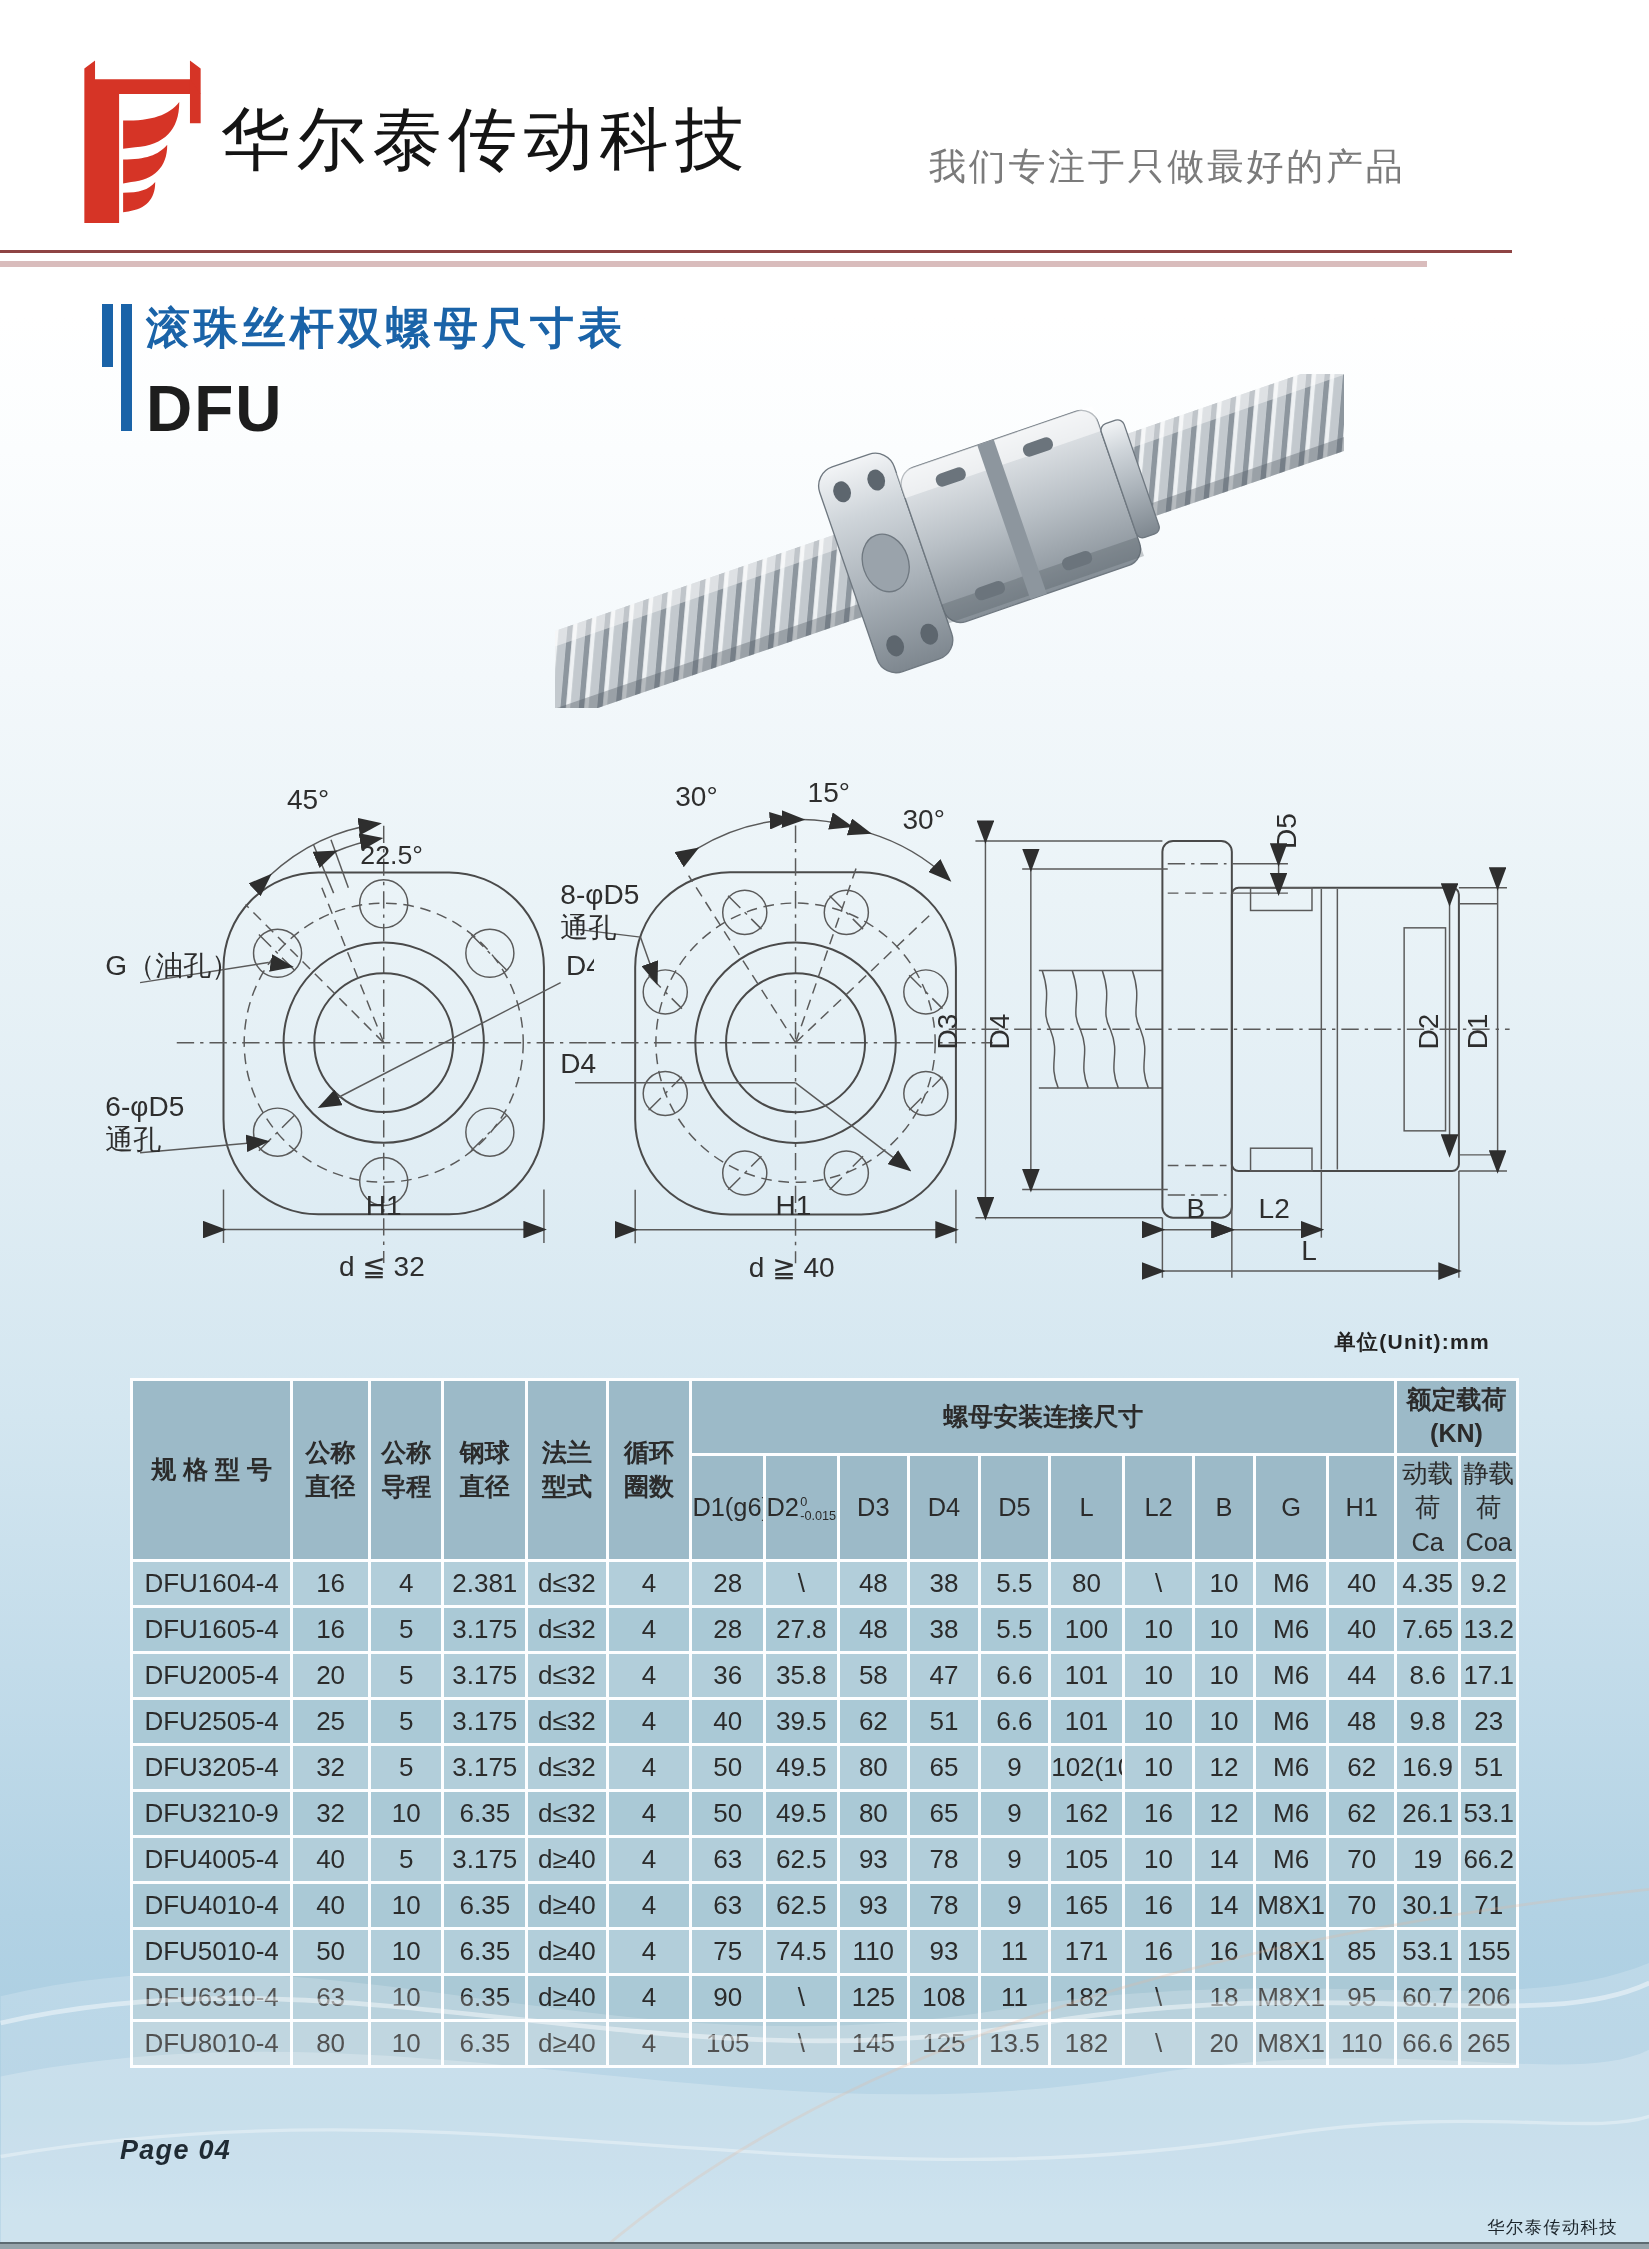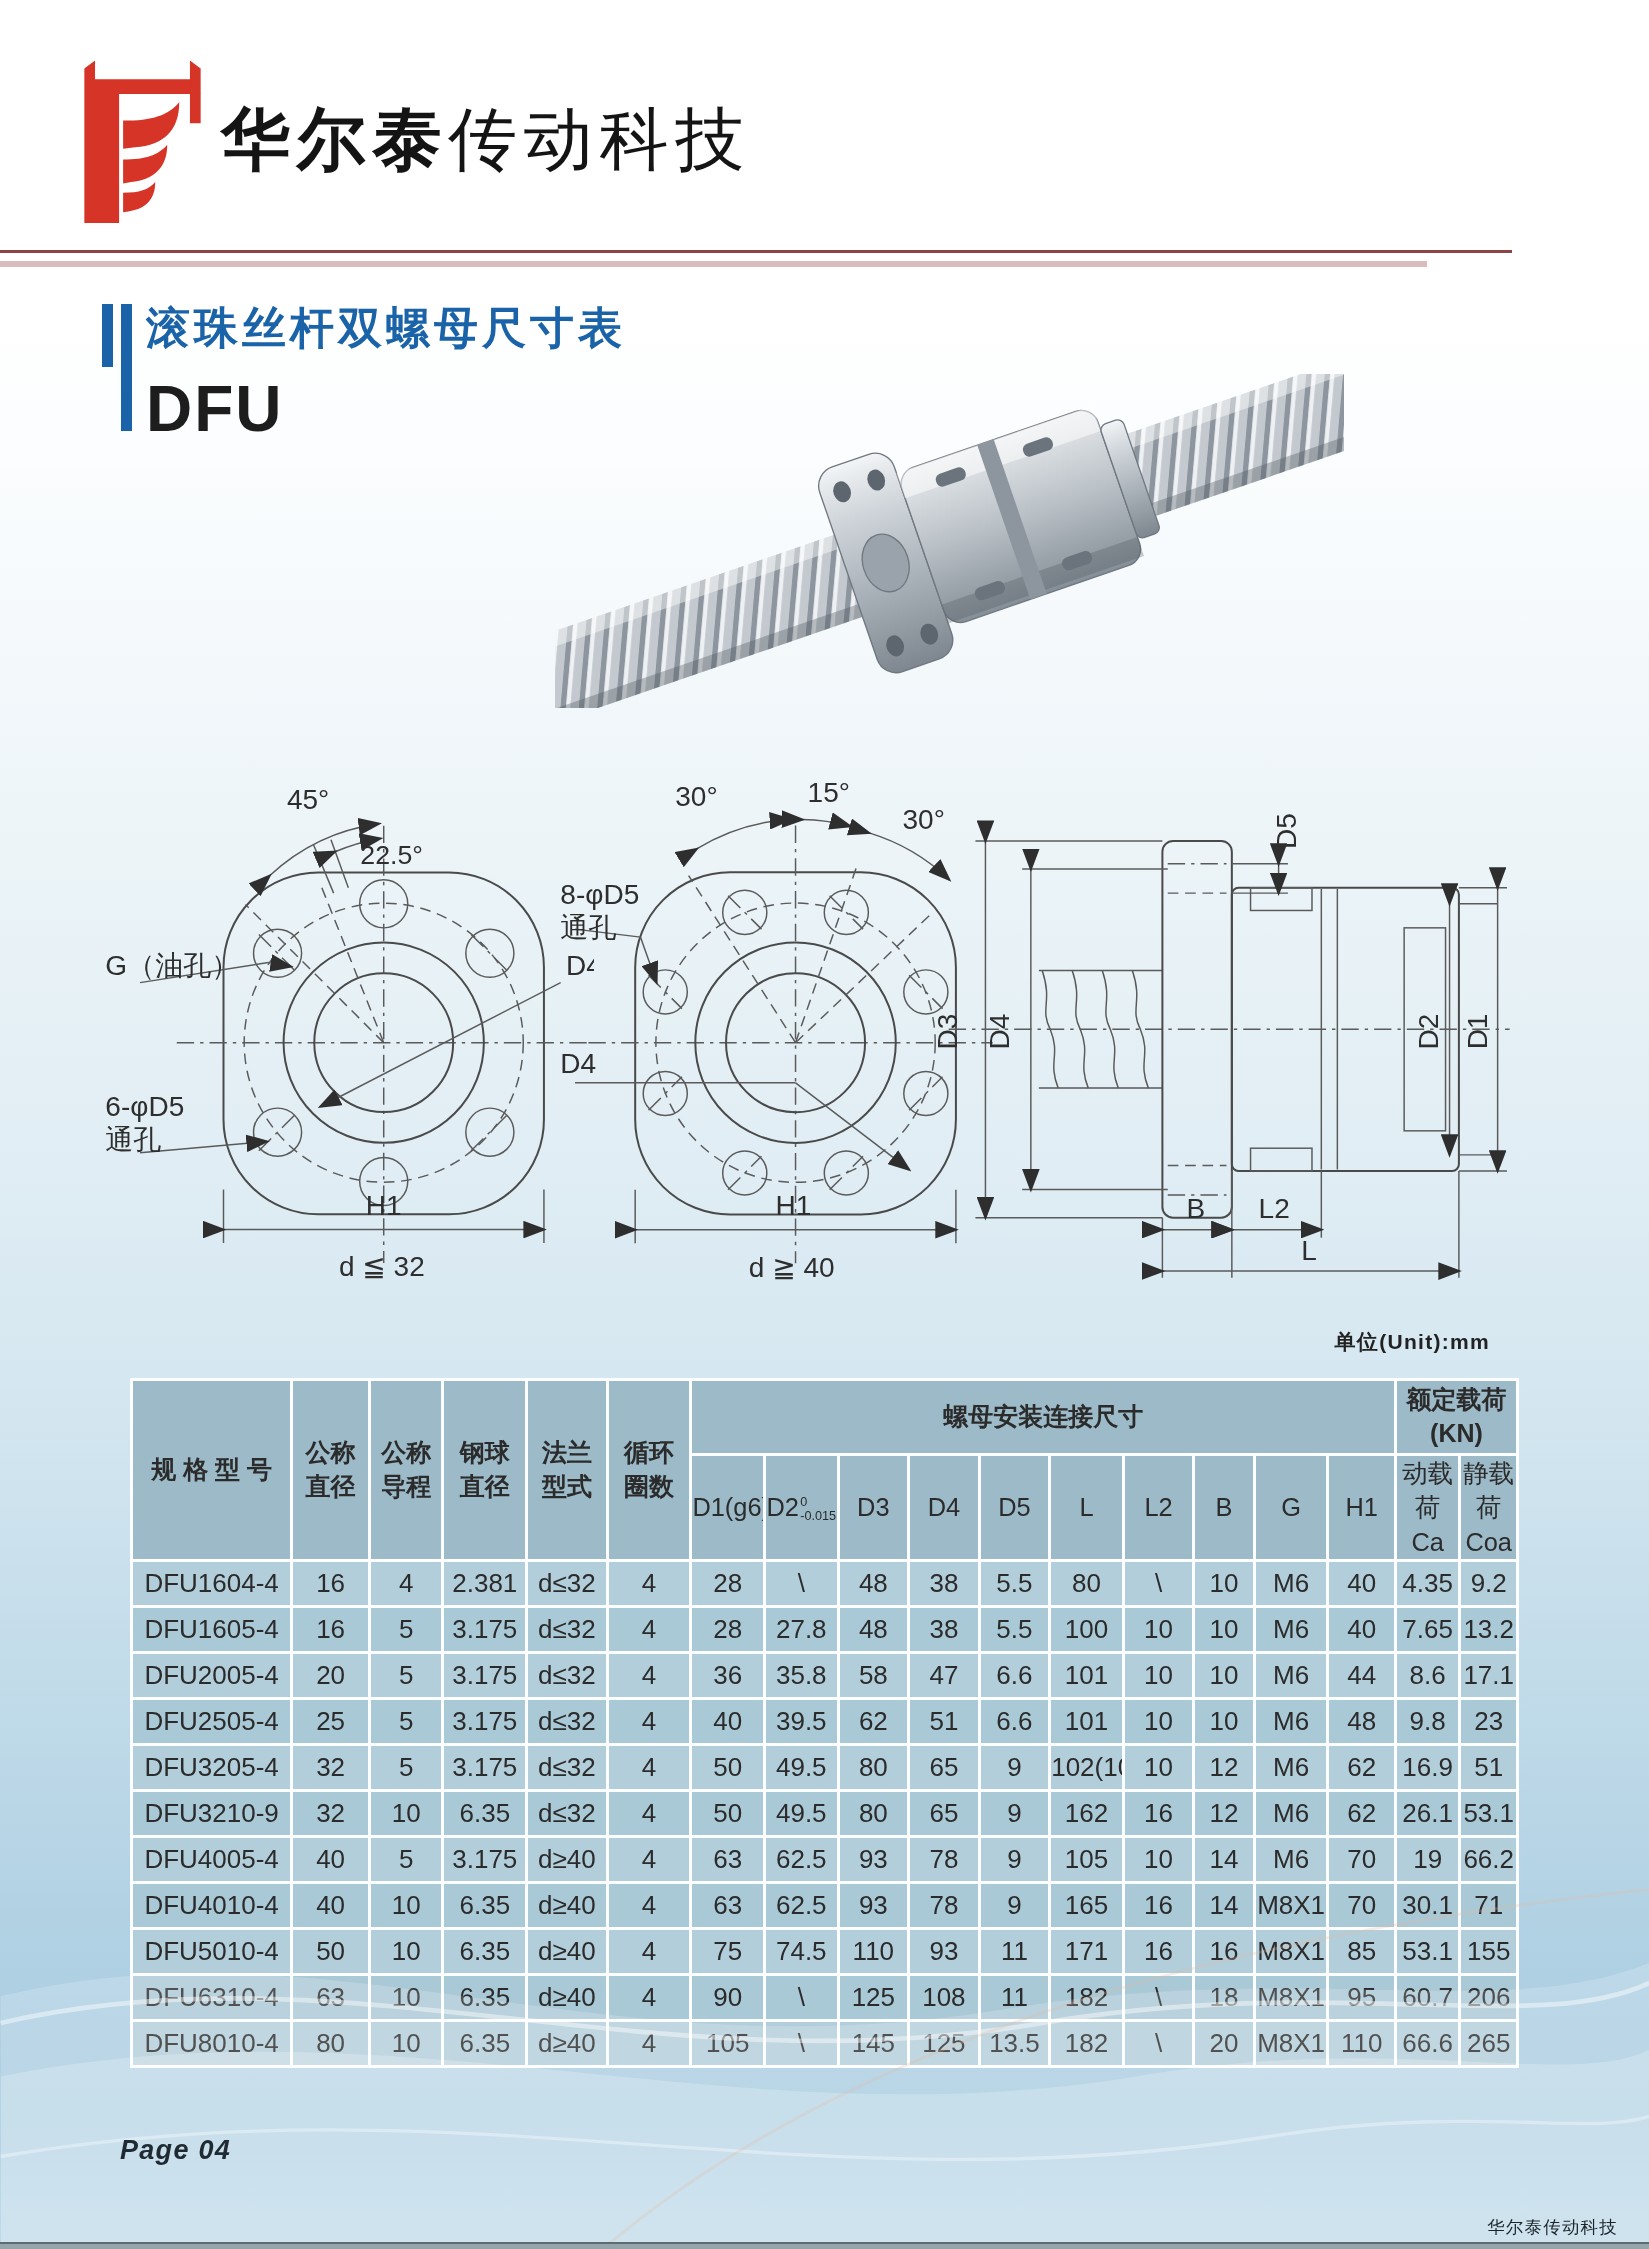--- a/index.html
+++ b/index.html
@@ -12,21 +12,21 @@
         #ffffff 0%, #ffffff 14%,
         #fbfdfe 20%, #f3f8fb 30%,
         #eaf3f7 40%, #e0edf4 52%,
         #d3e6f0 63%, #c3dcea 74%,
         #b2d2e4 85%, #a9cde1 94%, #b5d5e6 100%);
     overflow:hidden;
   }
   
   .logo-box { position:absolute; left:79px; top:59px; width:127px; height:164px; }
   .company { position:absolute; left:221px; top:94px; font-size:69px; color:#141414; letter-spacing:6.7px; white-space:nowrap; }
-  .company .bold { font-weight:bold; }
+  .company .bold { font-weight:normal; }
   .company .light { font-weight:normal; }
   .slogan { position:absolute; left:929px; top:142px; font-size:37px; color:#7b7b7b; letter-spacing:2.7px; white-space:nowrap; }
   .rule-thin { position:absolute; left:0; top:250px; width:1512px; height:2.7px; background:#8e4444; }
   .rule-thick { position:absolute; left:0; top:261px; width:1427px; height:6px; background:#d9bcbc; }
   
   .bar1 { position:absolute; left:102px; top:304px; width:11.4px; height:63px; background:#1a63a8; }
   .bar2 { position:absolute; left:121px; top:304px; width:11.4px; height:127px; background:#1a63a8; }
   .sec-title { position:absolute; left:146px; top:299px; font-size:44px; font-weight:bold; color:#1a63a8; letter-spacing:4px; }
   .sec-sub { position:absolute; left:146px; top:372px; font-size:64px; font-weight:bold; color:#1d1d1d; letter-spacing:2px; }
   
@@ -67,20 +67,21 @@
       <path d="M8 14 L24 2 L24 30 L166 30 L166 2 L182 14 L182 52 L60 52 L60 245 L8 245 Z" fill="#d63426"></path>
       <path d="M166 30 L182 52 L182 96 L166 96 Z" fill="#d63426"></path>
       <path d="M66 92 C110 92 134 84 150 64 C150 106 128 128 84 132 L66 134 Z" fill="#d63426"></path>
       <path d="M66 150 C100 150 118 144 132 128 C132 162 112 180 78 184 L66 186 Z" fill="#d63426"></path>
       <path d="M66 200 C90 200 104 196 114 184 C114 210 100 224 74 228 L66 229 Z" fill="#d63426"></path>
     </svg>
   </div>
   <div class="company">
     <span class="bold">华尔泰</span><span class="light">传动科技</span>
   </div>
+  <div class="slogan">我们专注于只做最好的产品</div>
 
   <div class="rule-thin"></div>
   <div class="rule-thick"></div>
 
   <div class="bar1"></div>
   <div class="bar2"></div>
   <div class="sec-title">滚珠丝杆双螺母尺寸表</div>
   <div class="sec-sub">DFU</div>
 
   <div class="photo">

